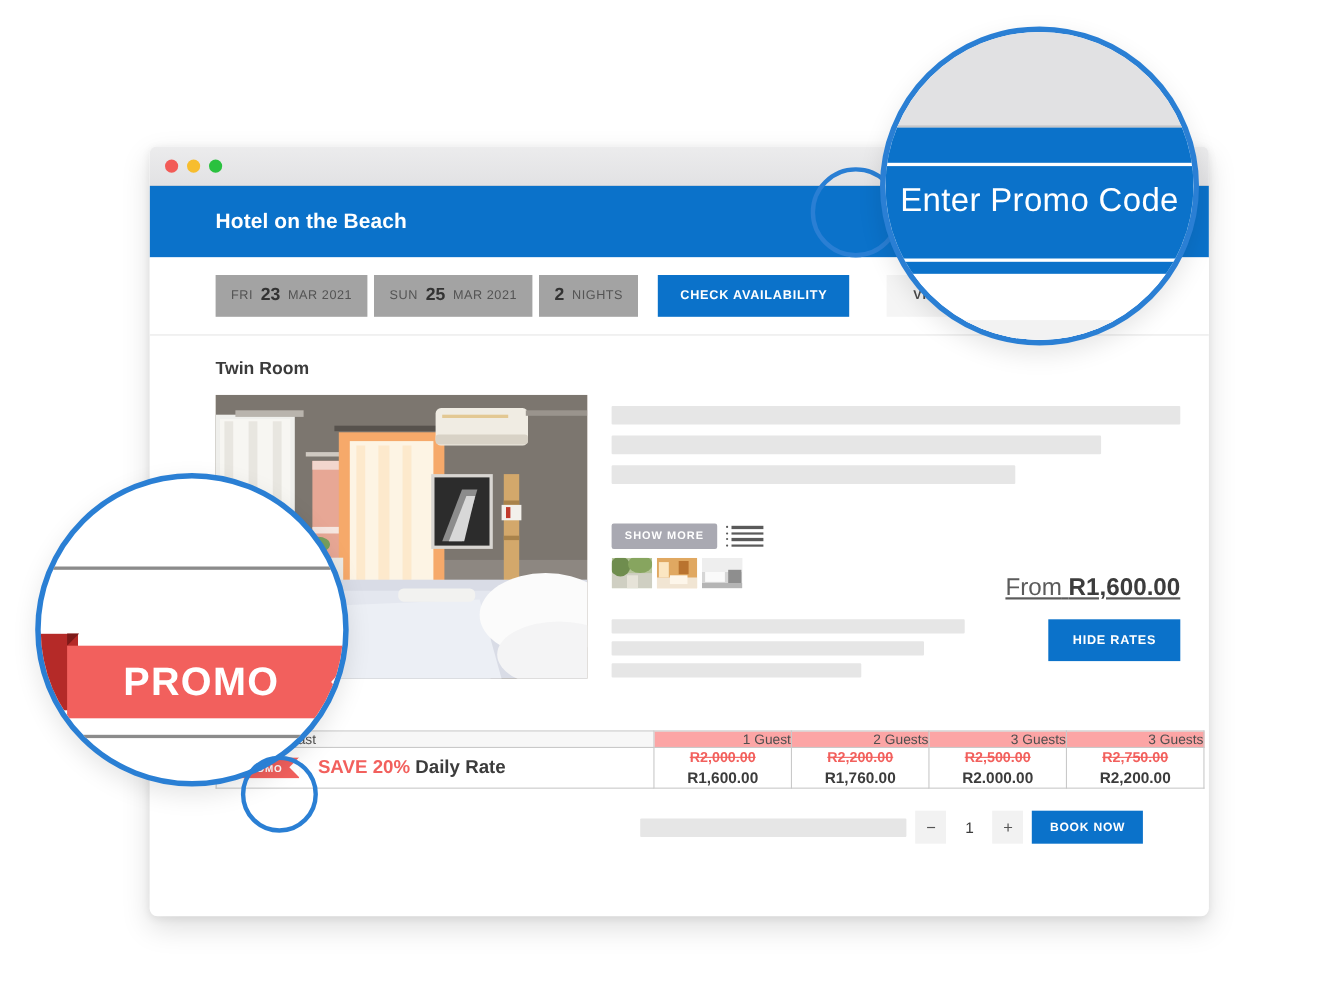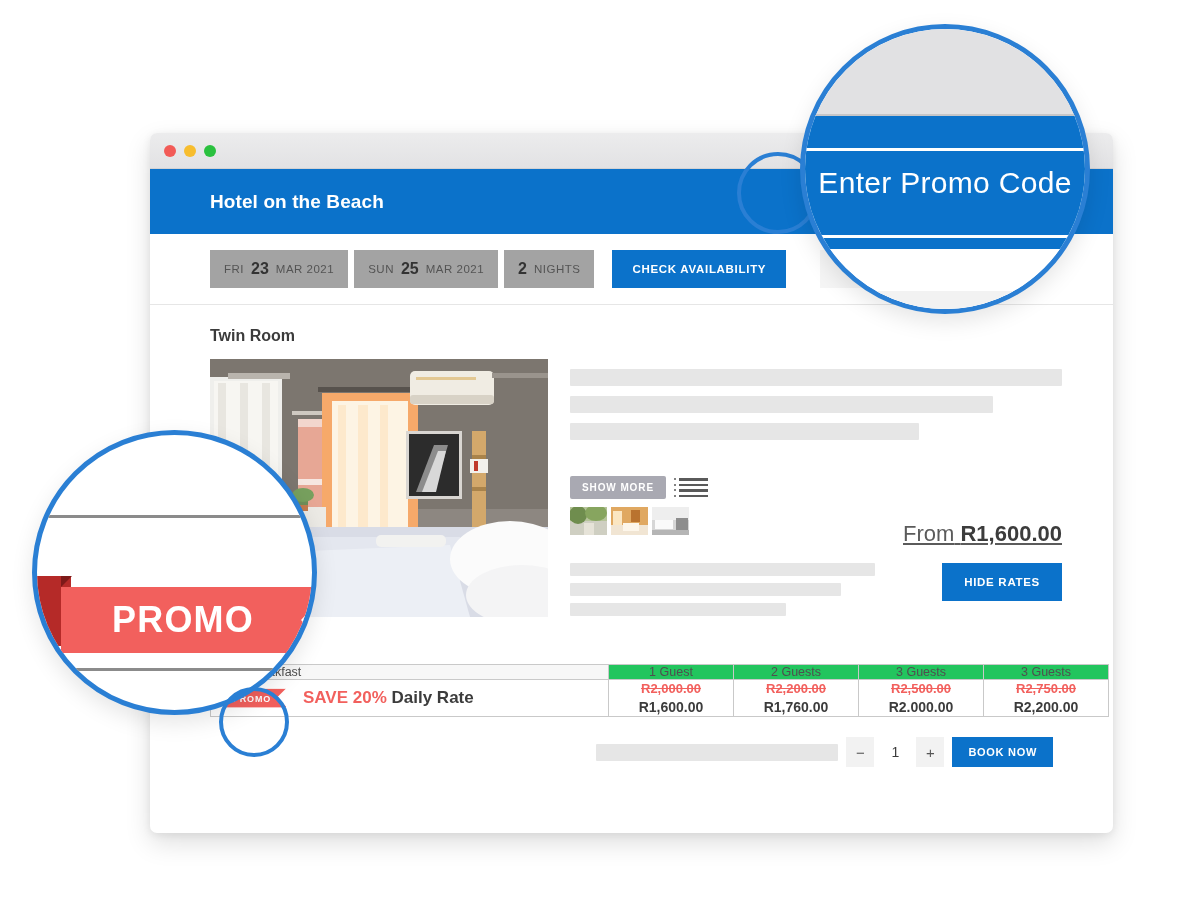--- a/index.html
+++ b/index.html
@@ -12,21 +12,21 @@
     height: 901px;
     position: relative;
     overflow: hidden;
     font-family: "Liberation Sans", sans-serif;
     -webkit-font-smoothing: antialiased;
   }
 
   
   .browser-window {
     position: absolute;
-    left: 150px;
+    left: 136px;
     top: 133px;
     width: 963px;
     height: 700px;
     background: #ffffff;
     border-radius: 7px;
     box-shadow: 0 10px 26px rgba(0,0,0,0.13), 0 2px 8px rgba(0,0,0,0.07);
     overflow: hidden;
   }
   .titlebar {
     height: 36px;
@@ -123,21 +123,21 @@
     font-size: 11.5px;
     font-weight: bold;
     letter-spacing: .7px;
     font-family: "Liberation Sans", sans-serif;
     cursor: pointer;
   }
   .searchbar .gap { flex: 1; }
   .btn-view-wrap { margin-left: 28px; }
 
   
-  .content { padding: 22px 51px 0 60px; }
+  .content { padding: 22px 26px 0 60px; }
   .room-title {
     font-size: 16px;
     font-weight: bold;
     color: #3b3b3b;
     margin-bottom: 14px;
   }
   .room-row { display: flex; gap: 22px; }
 
   .room-photo {
     width: 338px;
@@ -230,26 +230,26 @@
   th.meal-head {
     background: #f7f7f7;
     text-align: left;
     font-weight: normal;
     color: #4f4f4f;
     font-size: 12.5px;
     padding: 9px 14px;
     width: 397px;
   }
   th.guest-head {
-    background: #22c55e;
+    background: #fca5a5;
     font-weight: normal;
     color: #4f4f4f;
     font-size: 12.5px;
     padding: 9px 4px;
-    text-align: center;
+    text-align: right;
     width: 124px;
   }
   td.rate-name {
     padding: 10px 14px 10px 14px;
     font-size: 17px;
     color: #3c3c3c;
     font-weight: bold;
     white-space: nowrap;
     position: relative;
   }

